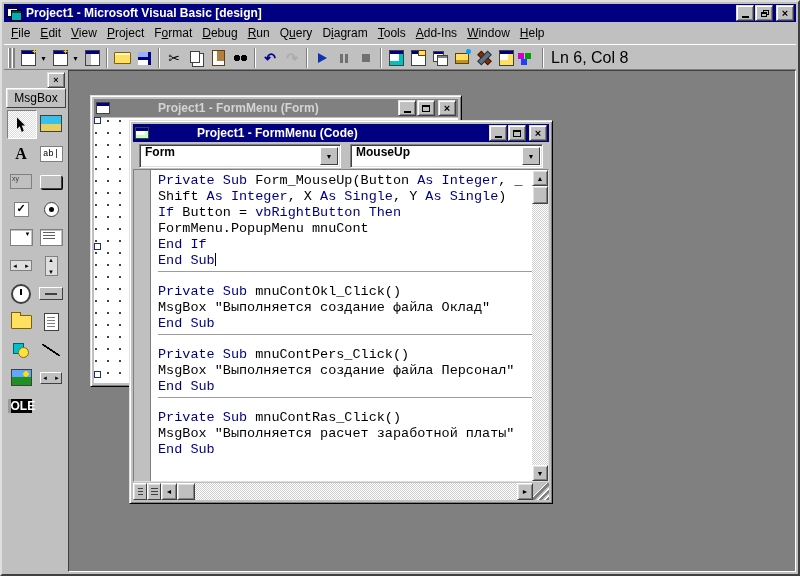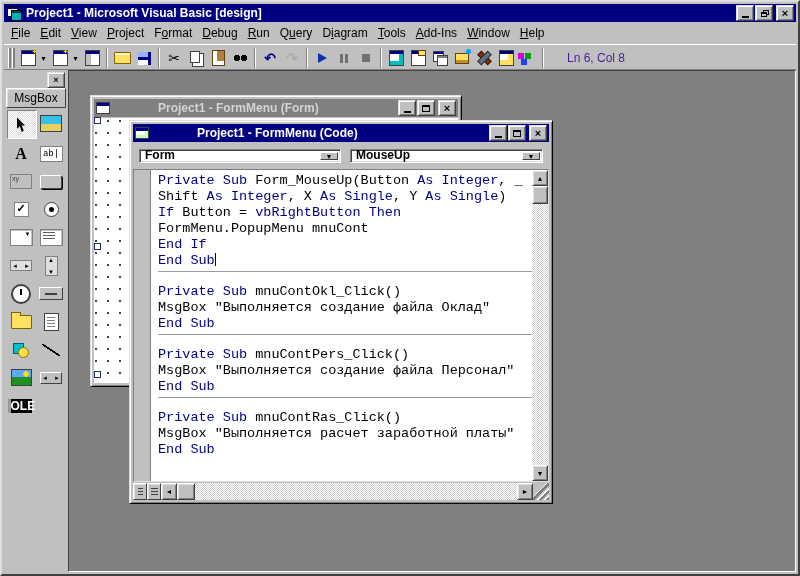--- a/index.html
+++ b/index.html
@@ -26,21 +26,21 @@
   .menu-item{font-size:12px;color:#000;padding:2px 5px;white-space:nowrap;}
   .menu-item u{text-decoration:underline;}
   
   .toolbar{position:absolute;left:2px;top:42px;right:2px;height:26px;display:flex;align-items:center;
            border-top:1px solid #fff;box-shadow:0 -2px 0 #808080 inset;padding-left:2px;}
   .tb-grab{width:7px;height:20px;margin:0 2px;flex:none;
            background:linear-gradient(90deg,#fff 0 1px,#808080 1px 3px,transparent 3px 4px,#fff 4px 5px,#808080 5px 7px);}
   .tb-btn{width:20px;height:20px;margin:0 1px;display:grid;place-items:center;position:relative;flex:none;}
   .tb-sep{width:2px;height:20px;margin:0 3px;flex:none;background:linear-gradient(90deg,#808080 0 1px,#fff 1px 2px);}
   .tb-dd{flex:none;width:9px;font-size:8px;color:#000;text-align:center;margin-right:1px;}
-  .tb-status{font-size:12px;color:#4c1d95;margin-left:20px;white-space:nowrap;}
+  .tb-status{font-size:16px;color:#000000;margin-left:4px;white-space:nowrap;}
   .dis{filter:grayscale(1);opacity:.55;}
   
   .ic-add-project::before,.ic-add-form::before,.ic-menu-editor::before,.ic-project-explorer::before,
   .ic-properties-window::before,.ic-data-view::before{content:"";width:13px;height:14px;background:#fff;
         border:1px solid #404040;box-shadow:inset 0 3px 0 #000080;}
   .ic-add-project::after{content:"";position:absolute;right:1px;top:1px;width:5px;height:5px;background:#ffd000;clip-path:polygon(50% 0,63% 35%,100% 50%,63% 65%,50% 100%,37% 65%,0 50%,37% 35%);}
   .ic-add-form::after{content:"";position:absolute;right:2px;top:1px;width:5px;height:5px;background:#ffd000;clip-path:polygon(50% 0,63% 35%,100% 50%,63% 65%,50% 100%,37% 65%,0 50%,37% 35%);}
   .ic-menu-editor::before{box-shadow:inset 0 3px 0 #000080,inset 5px 0 0 #c0c0c0;}
   .ic-open-project::before{content:"";width:15px;height:10px;background:#ffe060;border:1px solid #806000;
         box-shadow:inset 0 2px 0 #fff8c0;border-radius:1px 1px 0 0;}
@@ -126,22 +126,22 @@
   .wt-active{background:#000080;color:#fff;}
   .wt-inactive{background:#808080;color:#d4d4d4;}
   .mini-form-ico{width:14px;height:12px;background:#fff;border:1px solid #404040;box-shadow:inset 0 3px 0 #000080;flex:none;box-sizing:border-box;}
   .code-ico{box-shadow:inset 0 3px 0 #000080,inset -3px -3px 0 #c0ffc0;}
   
   .form-client{position:absolute;left:3px;top:22px;right:3px;bottom:3px;background:#fff;
        background-image:radial-gradient(circle,#404040 0.8px,transparent 1px);background-size:12px 12px;background-position:8px 9px;}
   .sel-handle{position:absolute;left:0px;width:7px;height:7px;background:#fff;border:1px solid #203060;box-sizing:border-box;}
   
   .cw-combos{position:absolute;left:3px;top:22px;right:3px;height:26px;display:flex;align-items:center;padding:3px 6px;box-sizing:border-box;gap:9px;}
-  .combo{height:14px;background:#fff;border:1px solid;border-color:#808080 #fff #fff #808080;
-        box-shadow:inset 1px 1px 0 #404040,inset -1px -1px 0 #dfdfdf;position:relative;display:flex;align-items:flex-end;
+  .combo{height:24px;background:#fff;border:1px solid;border-color:#808080 #fff #fff #808080;
+        box-shadow:inset 1px 1px 0 #404040,inset -1px -1px 0 #dfdfdf;position:relative;display:flex;align-items:flex-start;
         font-size:12px;font-weight:bold;color:#000;padding-left:5px;box-sizing:border-box;}
   .combo-obj{width:202px;flex:none;}
   .combo-proc{flex:1;}
   .combo-btn{position:absolute;right:2px;top:2px;bottom:2px;width:16px;background:#c0c0c0;
         border:1px solid;border-color:#fff #404040 #404040 #fff;display:grid;place-items:center;font-size:7px;font-weight:normal;}
   .code-region{position:absolute;left:3px;right:3px;top:48px;bottom:21px;background:#fff;
         border:1px solid;border-color:#808080 #dfdfdf #dfdfdf #808080;display:flex;box-sizing:border-box;}
   .margin-bar{width:16px;flex:none;background:#c0c0c0;border-right:1px solid #808080;}
   .code-text{flex:1;overflow:hidden;padding:3px 0 0 7px;font-family:"Liberation Mono","DejaVu Sans Mono",monospace;
         font-size:13.5px;line-height:16px;color:#000;white-space:pre;}

